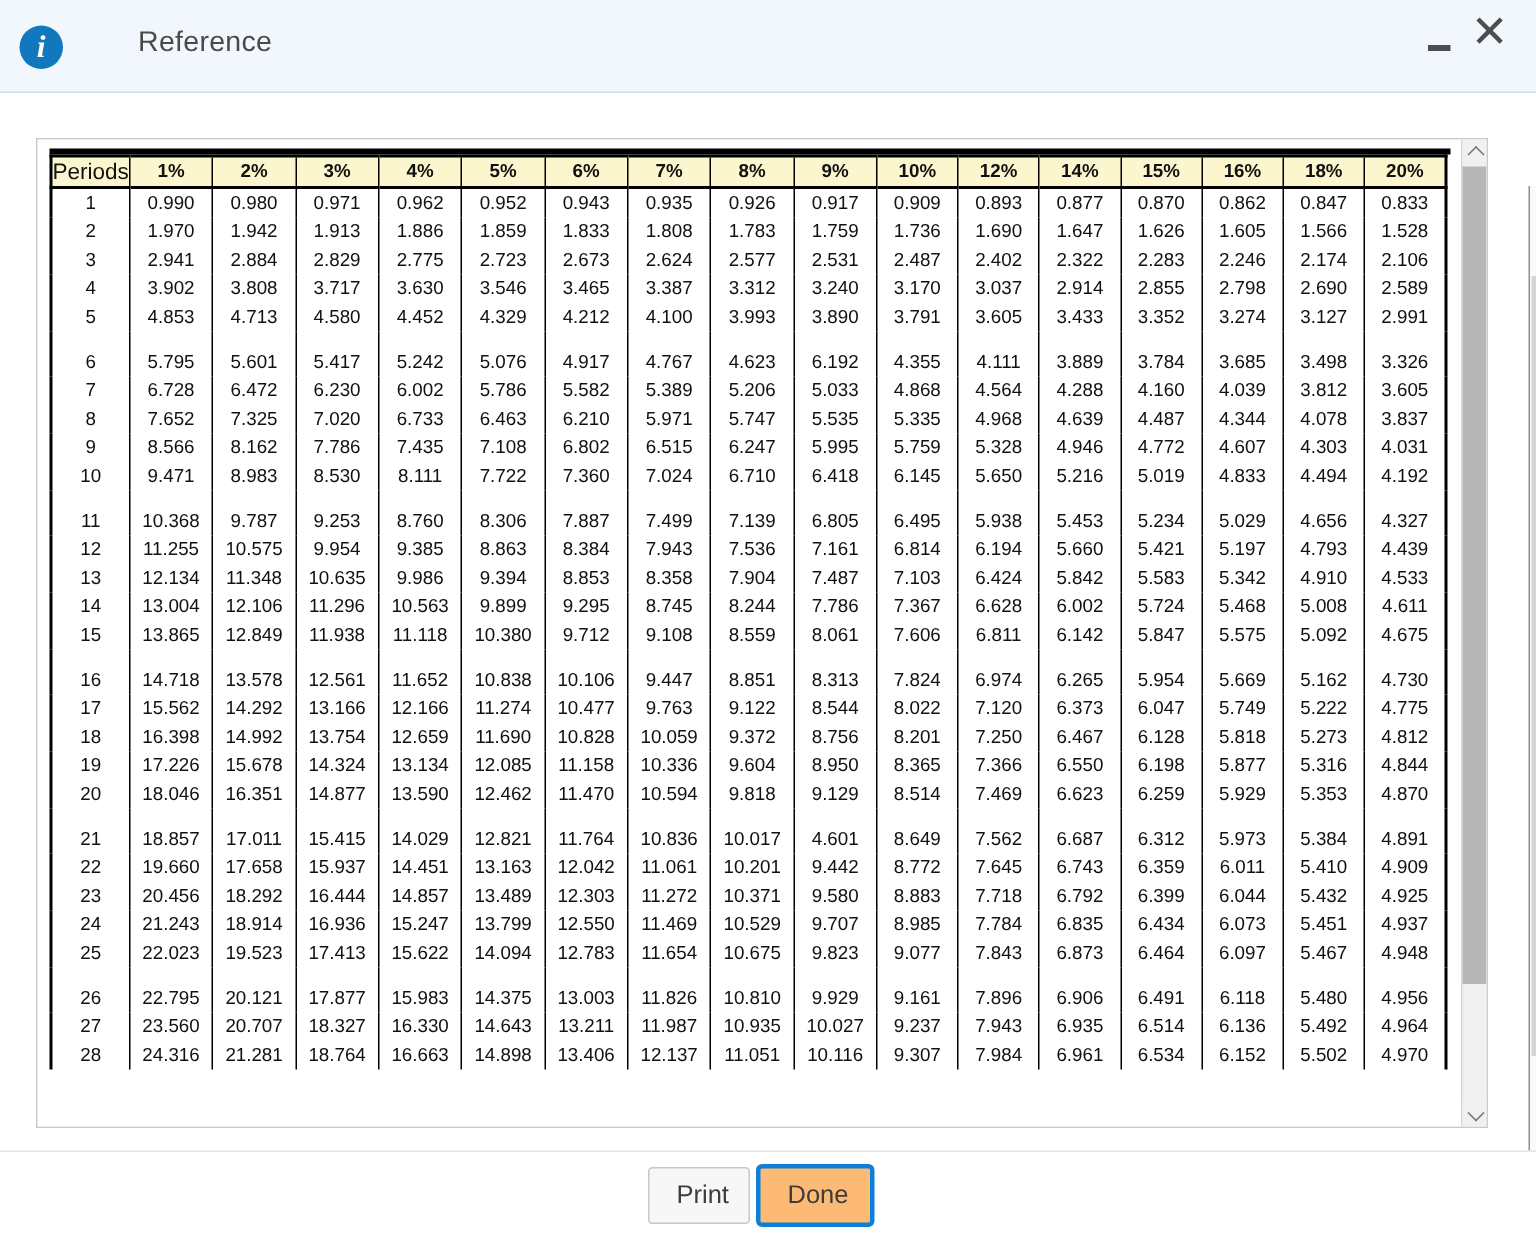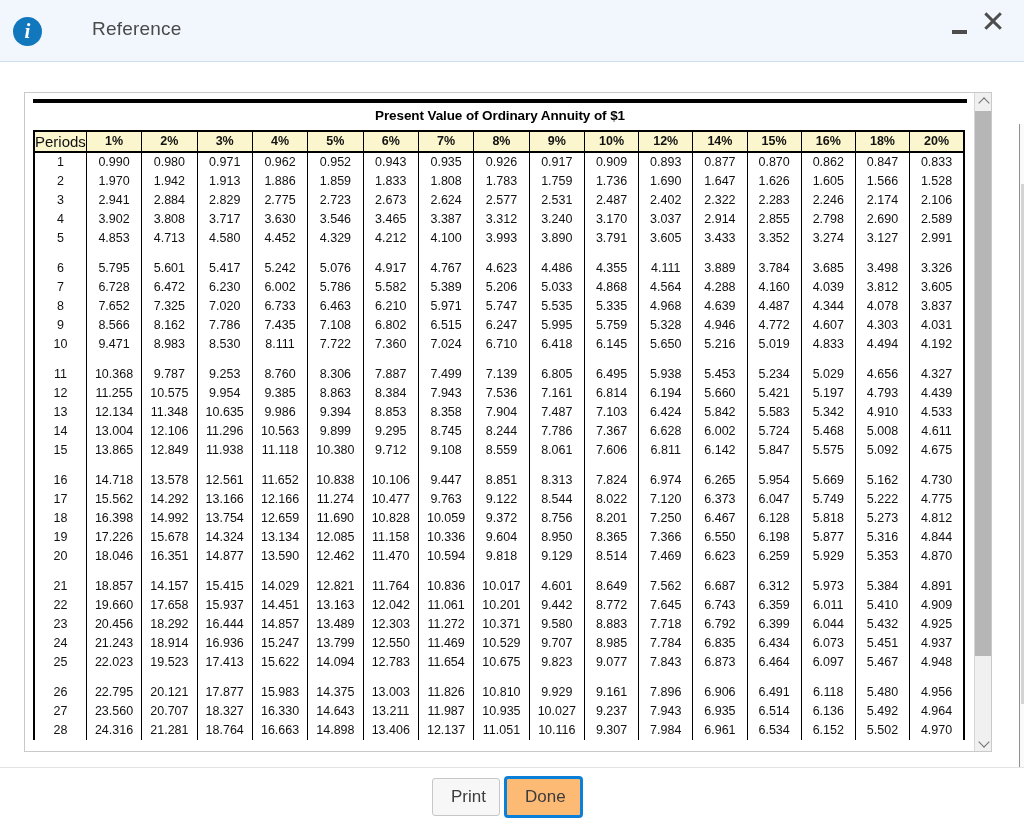--- a/index.html
+++ b/index.html
@@ -236,21 +236,20 @@
   <div id="minimize-btn"></div>
   <div id="close-btn">✕</div>
 </div>
 
 <div id="content">
 
   <div id="table-frame">
     <div id="table-viewport">
       <div id="table-doc">
         <div id="rule-top"></div>
-        <div id="table-title">Present Value of Ordinary Annuity of $1</div>
         <table class="pvtable">
           <colgroup id="pv-colgroup">
               <col class="c-period">
               <col class="c-rate">
               <col class="c-rate">
               <col class="c-rate">
               <col class="c-rate">
               <col class="c-rate">
               <col class="c-rate">
               <col class="c-rate">
@@ -403,21 +402,21 @@
               <tr>
                 <td>6</td>
                 <td>5.795</td>
                 <td>5.601</td>
                 <td>5.417</td>
                 <td>5.242</td>
                 <td>5.076</td>
                 <td>4.917</td>
                 <td>4.767</td>
                 <td>4.623</td>
-                <td>4.486</td>
+                <td>6.192</td>
                 <td>4.355</td>
                 <td>4.111</td>
                 <td>3.889</td>
                 <td>3.784</td>
                 <td>3.685</td>
                 <td>3.498</td>
                 <td>3.326</td>
               </tr>
               <tr>
                 <td>7</td>
@@ -738,21 +737,21 @@
                 <td></td>
                 <td></td>
                 <td></td>
                 <td></td>
                 <td></td>
                 <td></td>
               </tr>
               <tr>
                 <td>21</td>
                 <td>18.857</td>
-                <td>14.157</td>
+                <td>17.011</td>
                 <td>15.415</td>
                 <td>14.029</td>
                 <td>12.821</td>
                 <td>11.764</td>
                 <td>10.836</td>
                 <td>10.017</td>
                 <td>4.601</td>
                 <td>8.649</td>
                 <td>7.562</td>
                 <td>6.687</td>

